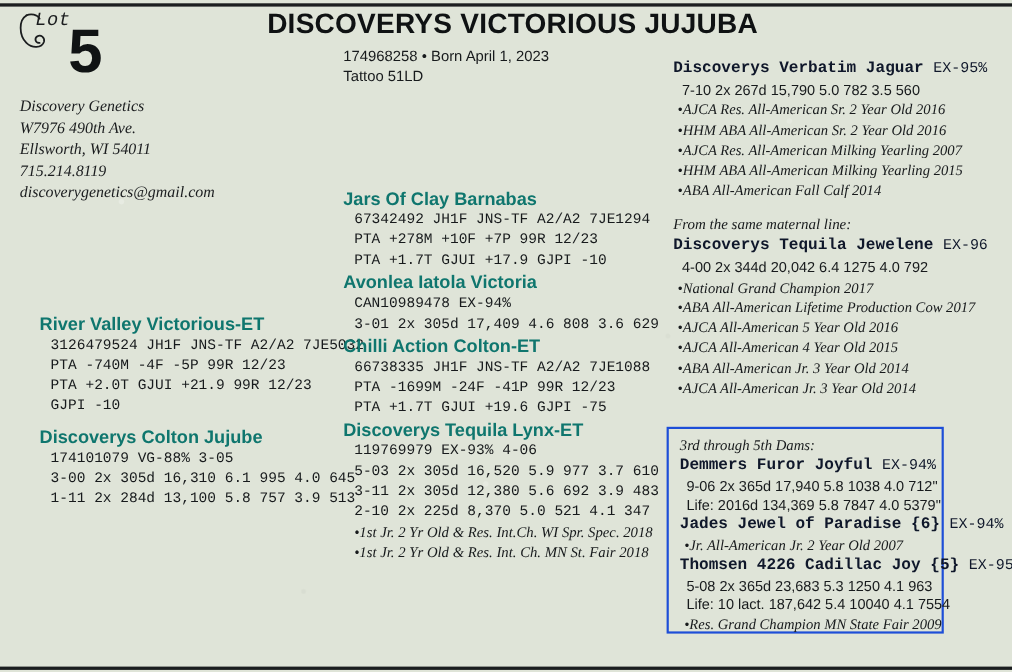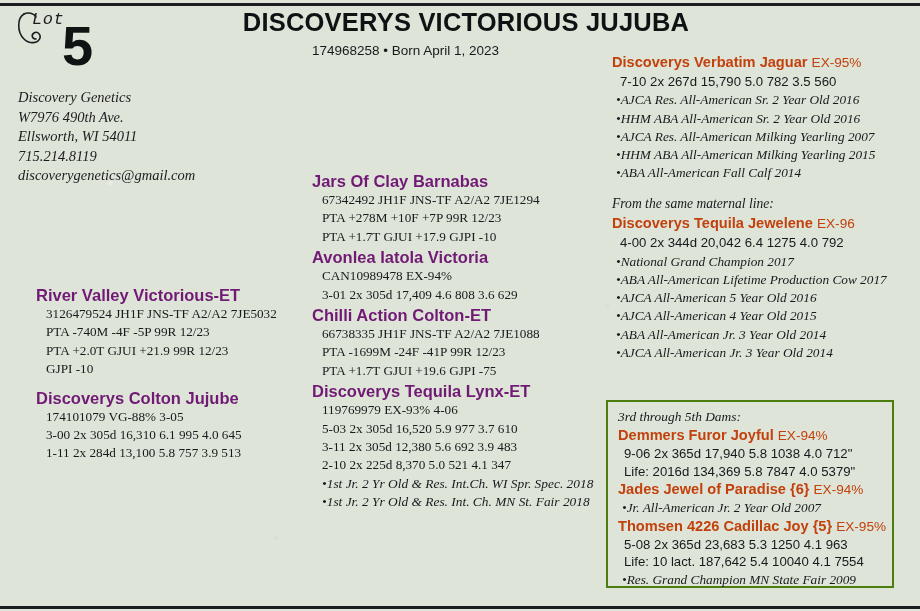--- a/index.html
+++ b/index.html
@@ -107,25 +107,25 @@
     font-size: 13.5px;
     line-height: 19px;
     color: #171a1c;
   }
 
   
   .ped-name {
     font-family: "Liberation Sans", sans-serif;
     font-weight: bold;
     font-size: 16.5px;
-    color: #701a75;
+    color: #0f766e;
     white-space: nowrap;
   }
   .ped-line {
-    font-family: Liberation Serif, serif;
+    font-family: Liberation Mono, monospace;
     font-size: 13.2px;
     line-height: 18.4px;
     color: #171a1c;
     white-space: nowrap;
   }
   .ped-ital {
     font-family: "Liberation Serif", serif;
     font-style: italic;
     font-size: 13.4px;
     line-height: 18.4px;
@@ -157,25 +157,25 @@
     width: 300px;
   }
   .r-head {
     font-family: "Liberation Serif", serif;
     font-style: italic;
     font-size: 13.6px;
     line-height: 19px;
     color: #171a1c;
   }
   .r-name {
-    font-family: Liberation Sans, sans-serif;
+    font-family: Liberation Mono, monospace;
     font-weight: bold;
     font-size: 14.6px;
     line-height: 20px;
-    color: #c2410c;
+    color: #0f172a;
     white-space: nowrap;
   }
   .r-name span.norm {
     font-weight: normal;
     font-size: 13.6px;
   }
   .r-data {
     font-family: "Liberation Sans", sans-serif;
     font-size: 13.2px;
     line-height: 18.4px;
@@ -190,24 +190,24 @@
     line-height: 18.2px;
     color: #171a1c;
     padding-left: 4px;
     white-space: nowrap;
   }
 
   
   .dams-box {
     position: absolute;
     left: 606px;
-    top: 400px;
-    width: 288px;
+    top: 388px;
+    width: 252px;
     height: 188px;
-    border: 2px solid #4d7c0f;
+    border: 2px solid #1d4ed8;
     padding: 6px 8px 0 10px;
     box-sizing: border-box;
   }
   .dams-box .r-name { line-height: 19px; }
   .dams-box .r-data { line-height: 17.6px; padding-left: 6px; }
   .dams-box .r-award { line-height: 17.6px; }
   .dams-title {
     font-family: "Liberation Serif", serif;
     font-style: italic;
     font-size: 13.4px;
@@ -230,20 +230,21 @@
       <path d="M10 6 C14 4, 20 5, 22 9" fill="none" stroke="#1b1d1f" stroke-width="1.6" stroke-linecap="round"></path>
     </svg>
   </span>
   <span class="lot-word">Lot</span>
   <span class="lot-number">5</span>
 </div>
 
 <div class="title">DISCOVERYS VICTORIOUS JUJUBA</div>
 <div class="title-sub">
   <div>174968258  •  Born April 1, 2023</div>
+  <div>Tattoo 51LD</div>
 </div>
 
 <div class="address">
   <div>Discovery Genetics</div>
   <div>W7976 490th Ave.</div>
   <div>Ellsworth, WI  54011</div>
   <div>715.214.8119</div>
   <div>discoverygenetics@gmail.com</div>
 </div>
 

